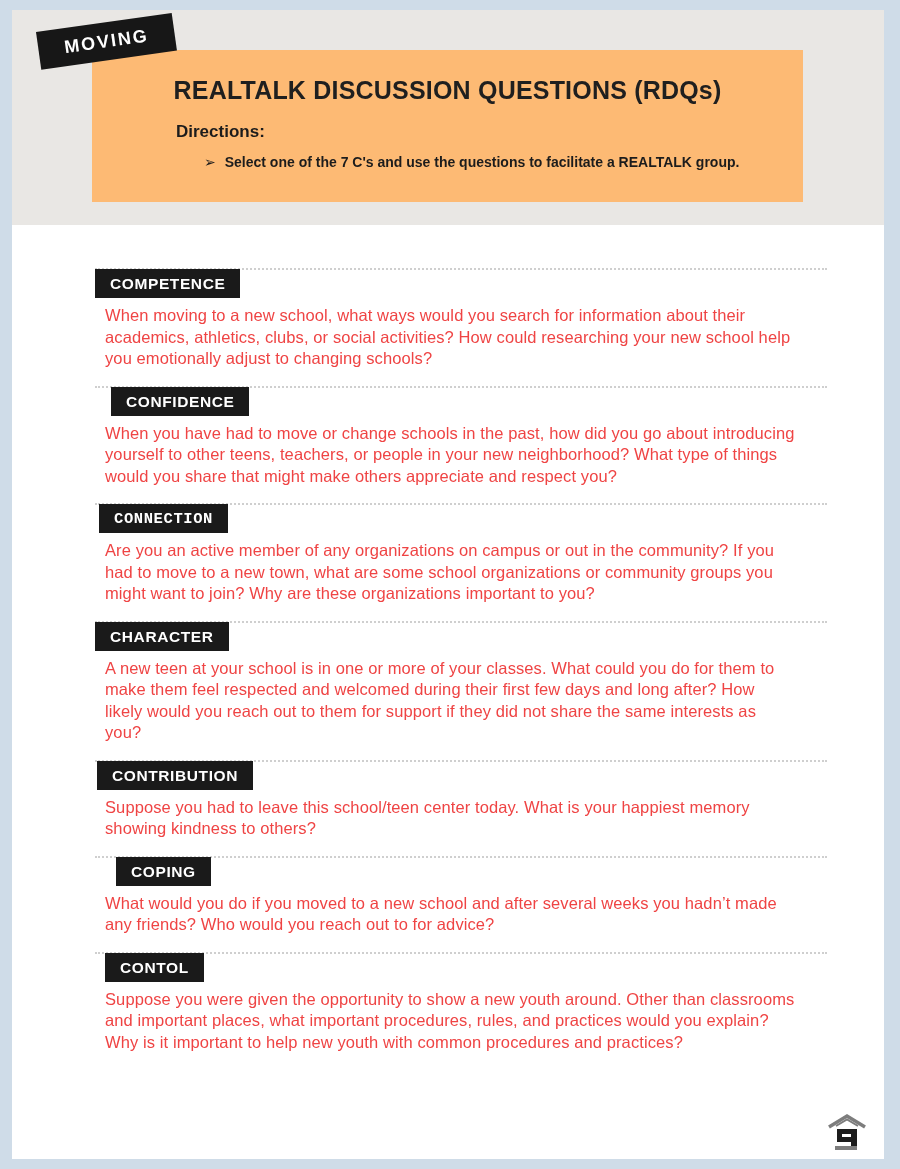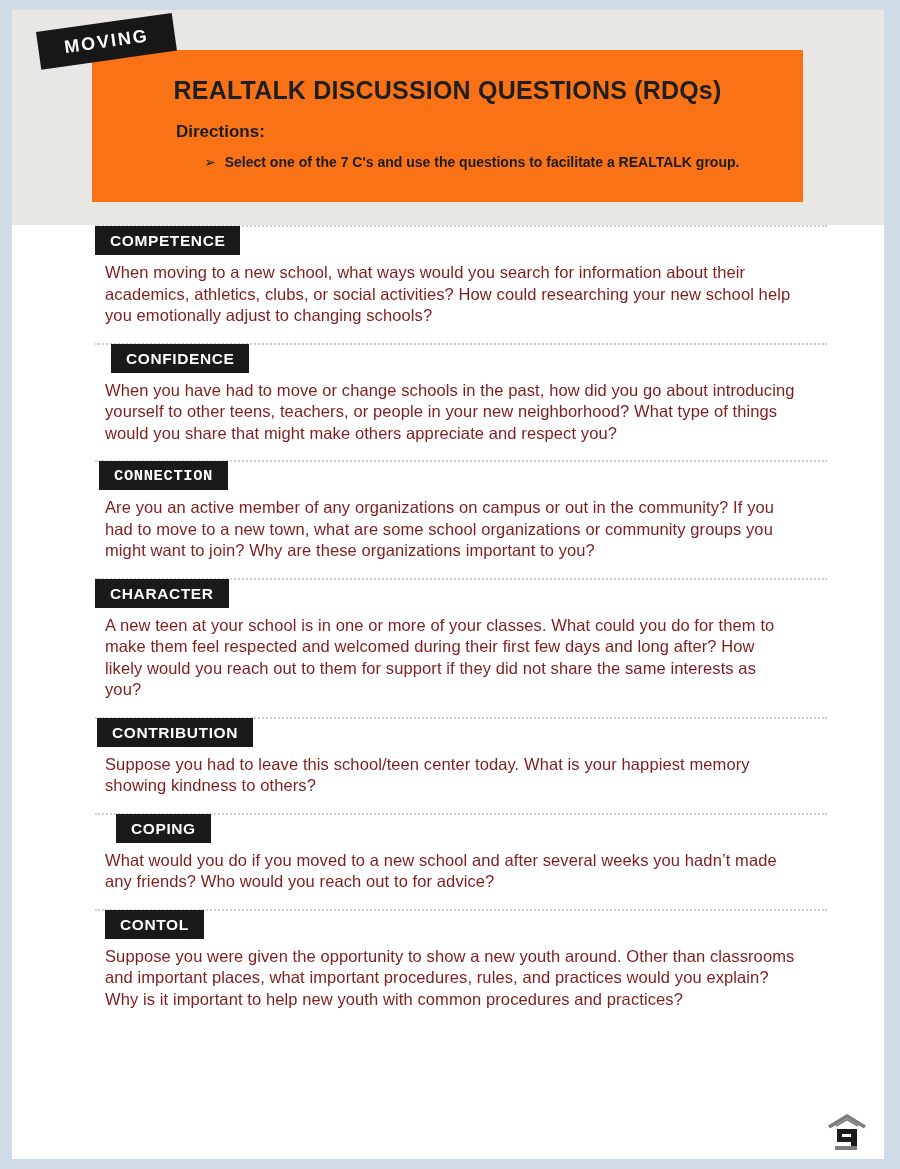--- a/index.html
+++ b/index.html
@@ -22,21 +22,21 @@
   
   .band {
     position: relative;
     width: 100%; height: 215px;
     background: #e9e7e4;
   }
   .title-card {
     position: absolute;
     left: 80px; top: 40px;
     width: 711px; height: 152px;
-    background: #f97316;
+    background: #fdba74;
   }
   .moving-tag {
     position: absolute;
     left: 24px; top: 22px;
     background: #171717;
     color: #ffffff;
     font-weight: bold;
     font-size: 18px;
     letter-spacing: 2px;
     padding: 9px 26px 8px 26px;
@@ -65,21 +65,21 @@
     color: #1c1c1c;
     display: flex;
     align-items: baseline;
   }
   .bullet-row .arrow {
     font-size: 14px;
     margin-right: 9px;
     font-weight: normal;
   }
   
-  .sections { }
+  .sections { padding-top: 43px; }
   .section {
     margin-left: 83px;
     width: 732px;
     border-top: 2px dotted #cfcfcf;
     padding-bottom: 16px;
   }
   .sec-label {
     display: inline-block;
     background: #1a1a1a;
     color: #ffffff;
@@ -93,21 +93,21 @@
   .section:nth-child(3) .sec-label { margin-left: 4px; font-family: Liberation Mono, monospace; }
   .section:nth-child(5) .sec-label { margin-left: 2px; }
   .section:nth-child(6) .sec-label { margin-left: 21px; }
   .section:nth-child(7) .sec-label { margin-left: 10px; }
   .sec-text {
     margin: 7px 0 0 10px;
     width: 690px;
     font-size: 16.5px;
     line-height: 21.5px;
     letter-spacing: 0.1px;
-    color: #7f1d1d;
+    color: #ef4444;
   }
   
   .logo {
     position: absolute;
     right: 14px; bottom: 4px;
     width: 46px; height: 42px;
   }
 </style>
 </head>
 <body>

